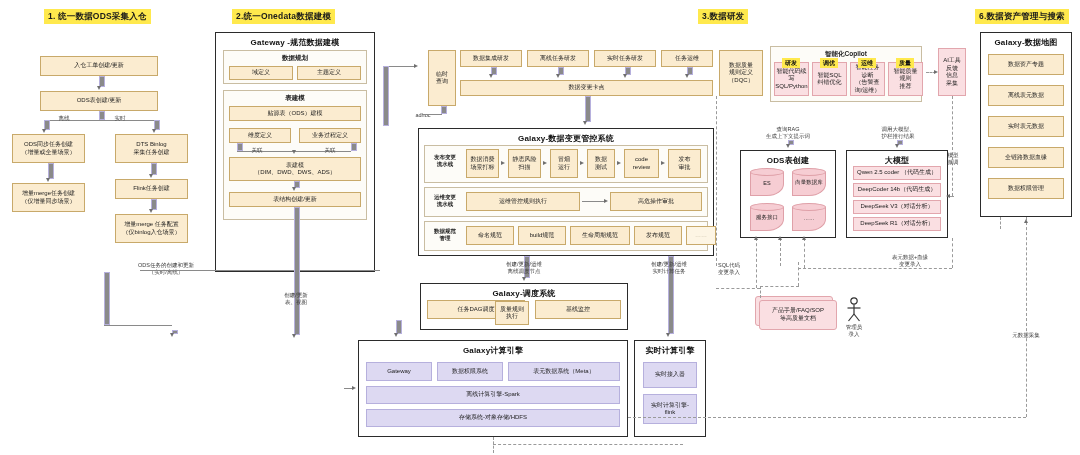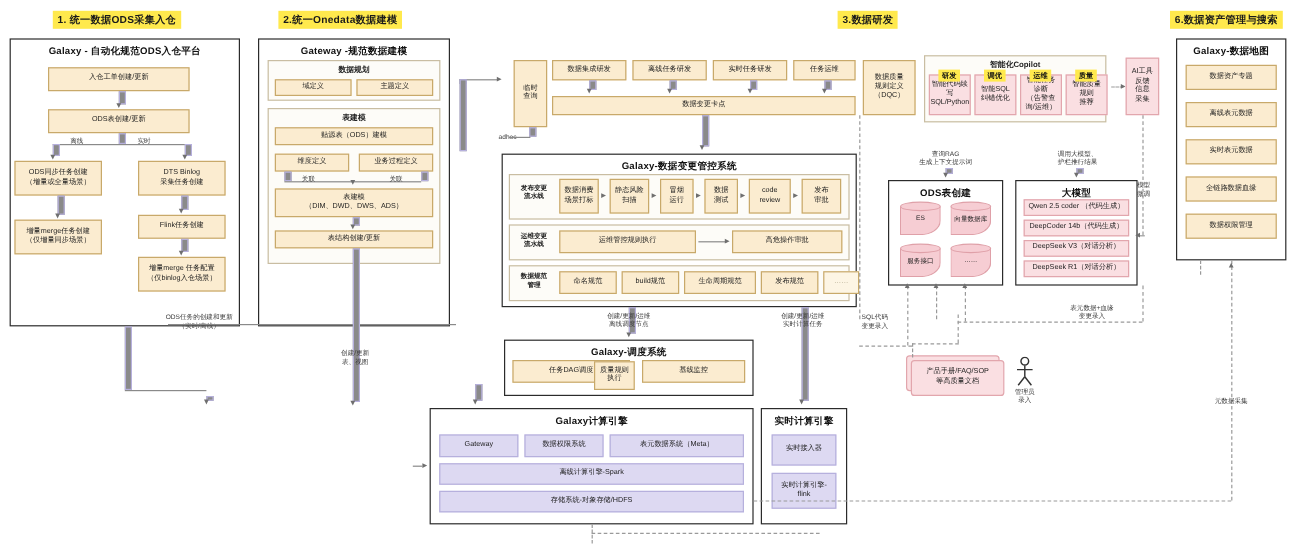--- a/index.html
+++ b/index.html
@@ -74,23 +74,20 @@
 </head>
 <body>
 
 <div id="canvas">
 
   <div class="sec-title" style="left:44px;  top:9px;">1. 统一数据ODS采集入仓</div>
   <div class="sec-title" style="left:232px; top:9px;">2.统一Onedata数据建模</div>
   <div class="sec-title" style="left:660px; top:9px;margin-left:38px;">3.数据研发</div>
   <div class="sec-title" style="left:975px; top:9px;">6.数据资产管理与搜索</div>
 
-  <div class="panel" style="left:8px; top:32px; width:192px; height:240px;">
-    <div class="ptitle">Galaxy - 自动化规范ODS入仓平台</div>
-  </div>
   <div class="n" style="left:40px; top:56px; width:118px; height:20px;">入仓工单创建/更新</div>
   <div class="ln v" style="left:99px; top:76px; height:11px;"></div>
   <div class="arw d" style="left:96.5px; top:86px;"></div>
   <div class="n" style="left:40px; top:91px; width:118px; height:20px;">ODS表创建/更新</div>
 
   <div class="ln v" style="left:99px; top:111px; height:9px;"></div>
   <div class="ln h" style="left:44px; top:120px; width:110px;"></div>
   <div class="ln v" style="left:44px; top:120px; height:10px;"></div>
   <div class="ln v" style="left:154px;top:120px; height:10px;"></div>
   <div class="arw d" style="left:41.5px; top:129px;"></div>

